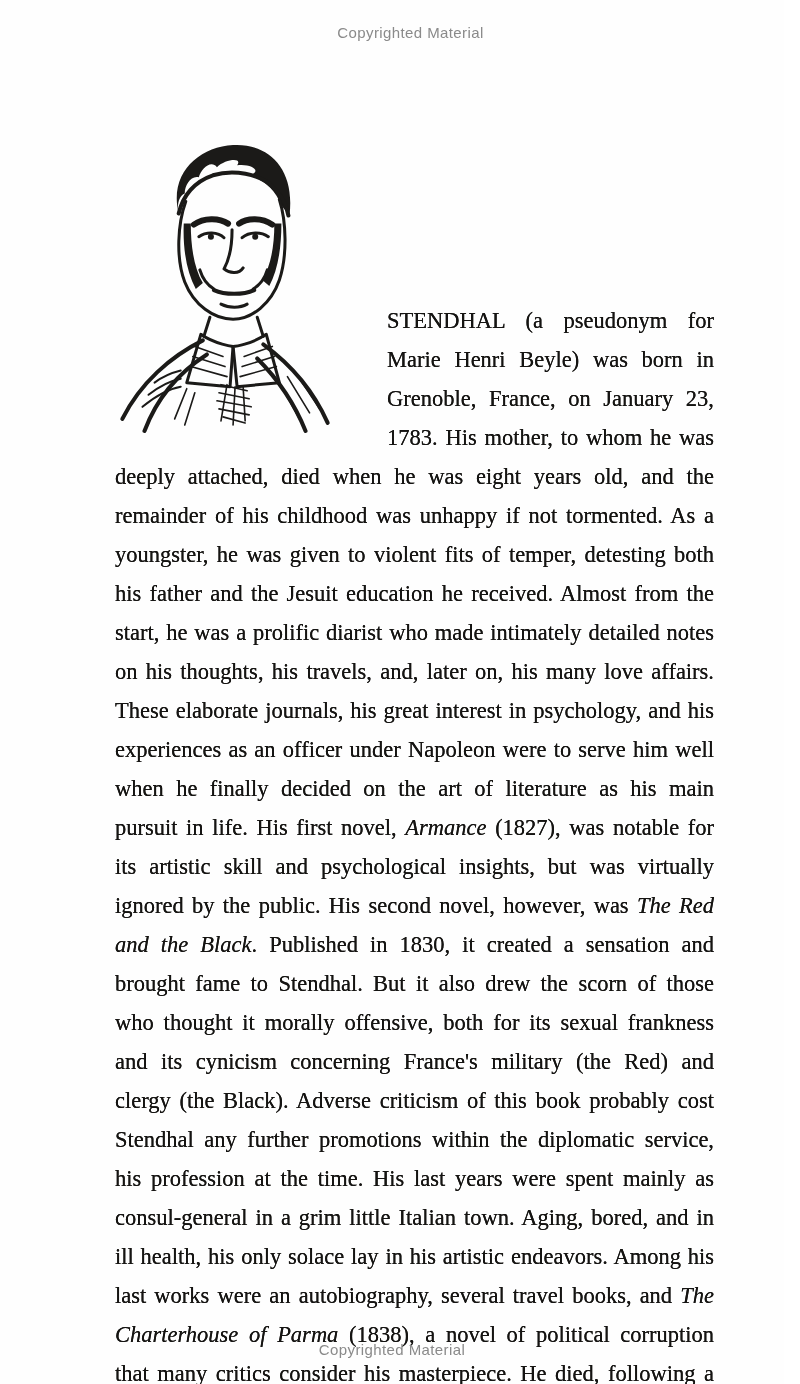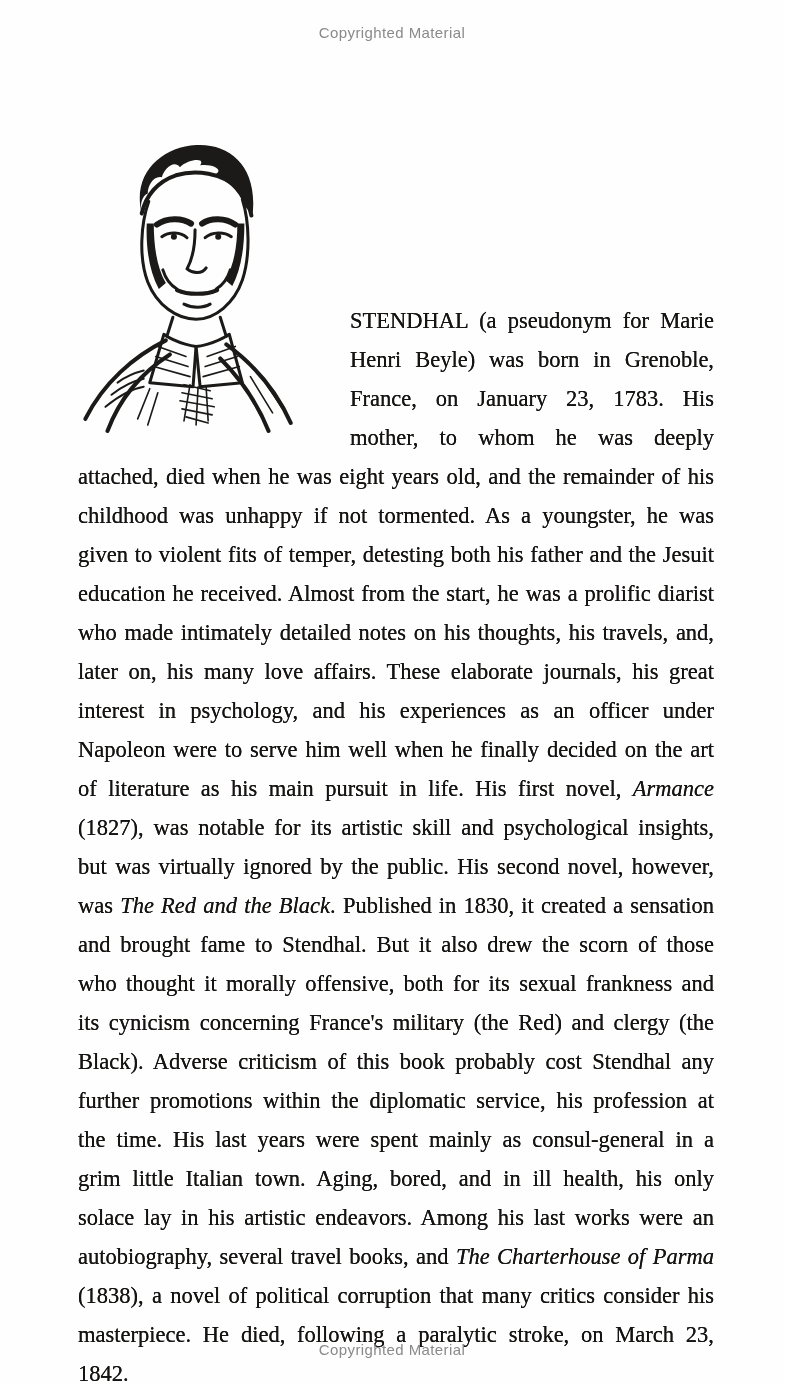--- a/index.html
+++ b/index.html
@@ -4,20 +4,21 @@
 <style>
   * { margin: 0; padding: 0; box-sizing: border-box; }
   html, body { background: #ffffff; }
   .page {
     position: relative;
     width: 784px;
     height: 1384px;
     background: #fefefe;
     overflow: hidden;
     font-family: "Liberation Serif", "DejaVu Serif", serif;
+    padding-left: 37px;
   }
   .notice {
     font-family: "Liberation Sans", "DejaVu Sans", sans-serif;
     font-size: 15px;
     letter-spacing: 0.4px;
     color: #8a8a8a;
     text-align: center;
   }
   .notice.top { padding-top: 24px; }
   .notice.bottom {

